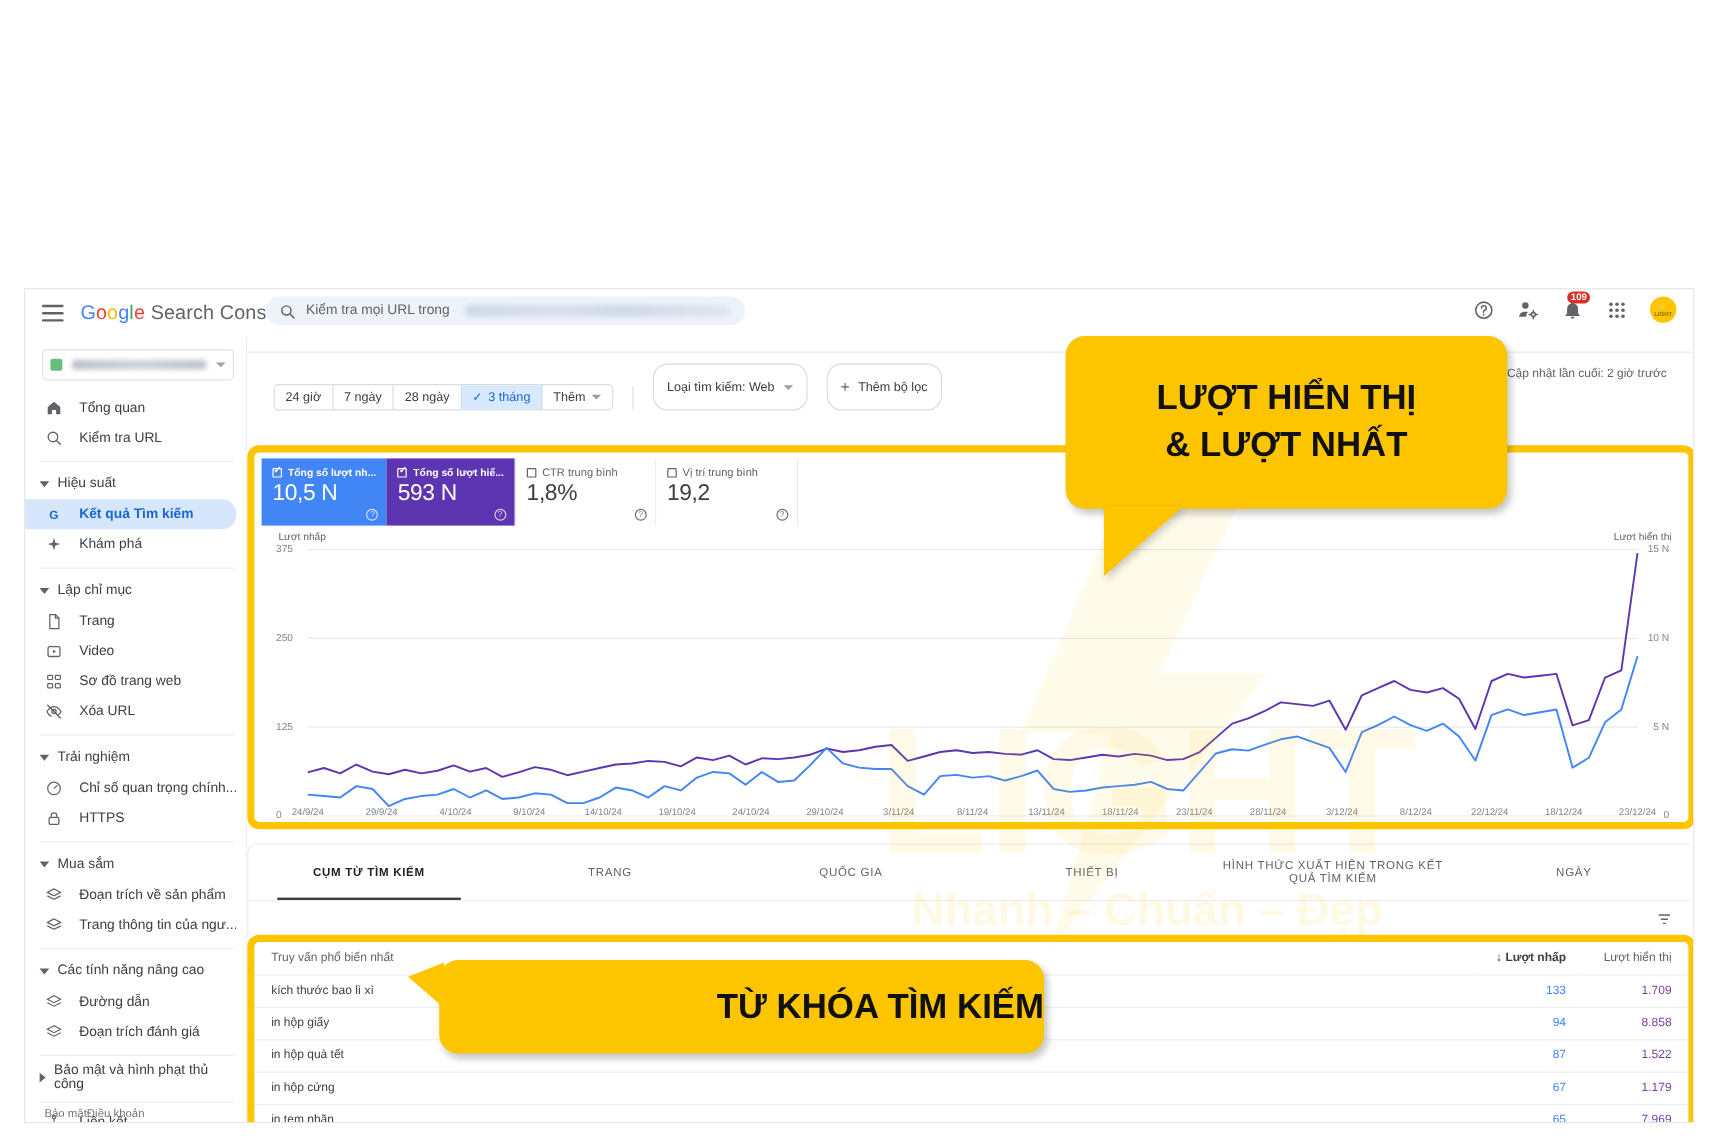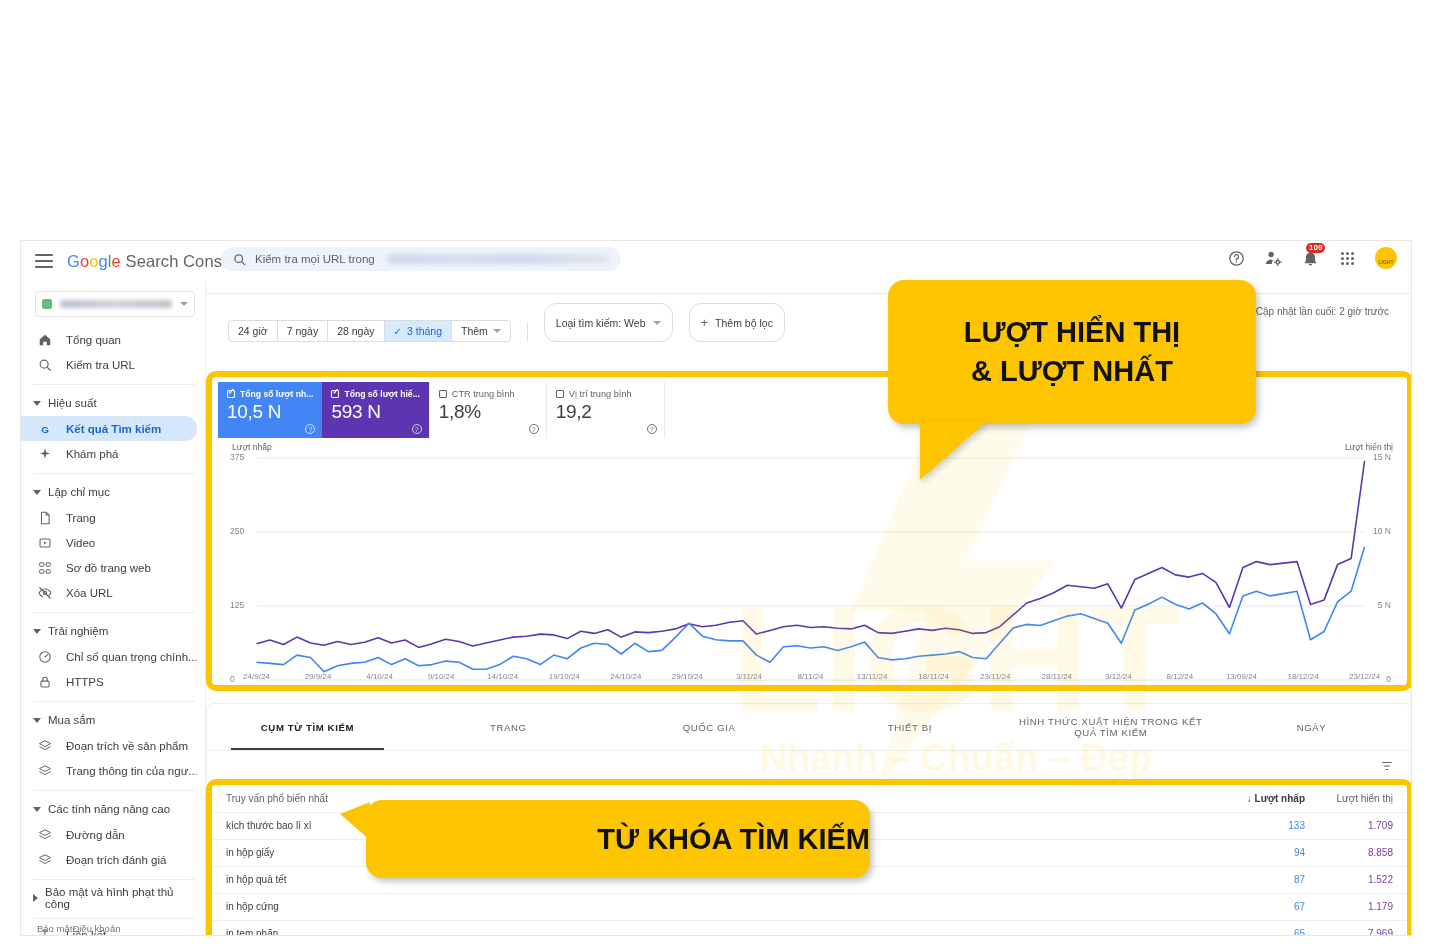--- a/index.html
+++ b/index.html
@@ -552,21 +552,21 @@
                 <span style="left:34.36781609195402%">24/10/24</span>
                 <span style="left:39.60727969348659%">29/10/24</span>
                 <span style="left:44.84674329501915%">3/11/24</span>
                 <span style="left:50.08620689655172%">8/11/24</span>
                 <span style="left:55.3256704980843%">13/11/24</span>
                 <span style="left:60.56513409961687%">18/11/24</span>
                 <span style="left:65.80459770114942%">23/11/24</span>
                 <span style="left:71.044061302682%">28/11/24</span>
                 <span style="left:76.28352490421456%">3/12/24</span>
                 <span style="left:81.52298850574712%">8/12/24</span>
-                <span style="left:86.76245210727969%">13/09/24</span>
+                <span style="left:86.76245210727969%">22/12/24</span>
                 <span style="left:92.00191570881225%">18/12/24</span>
                 <span style="left:97.24137931034483%">23/12/24</span>
               </div>
           </div>
         </div>
 
         <div class="tabs-card" id="tabs-row">
             <div class="tab active">
               <span>CỤM TỪ TÌM KIẾM</span>
             </div>

